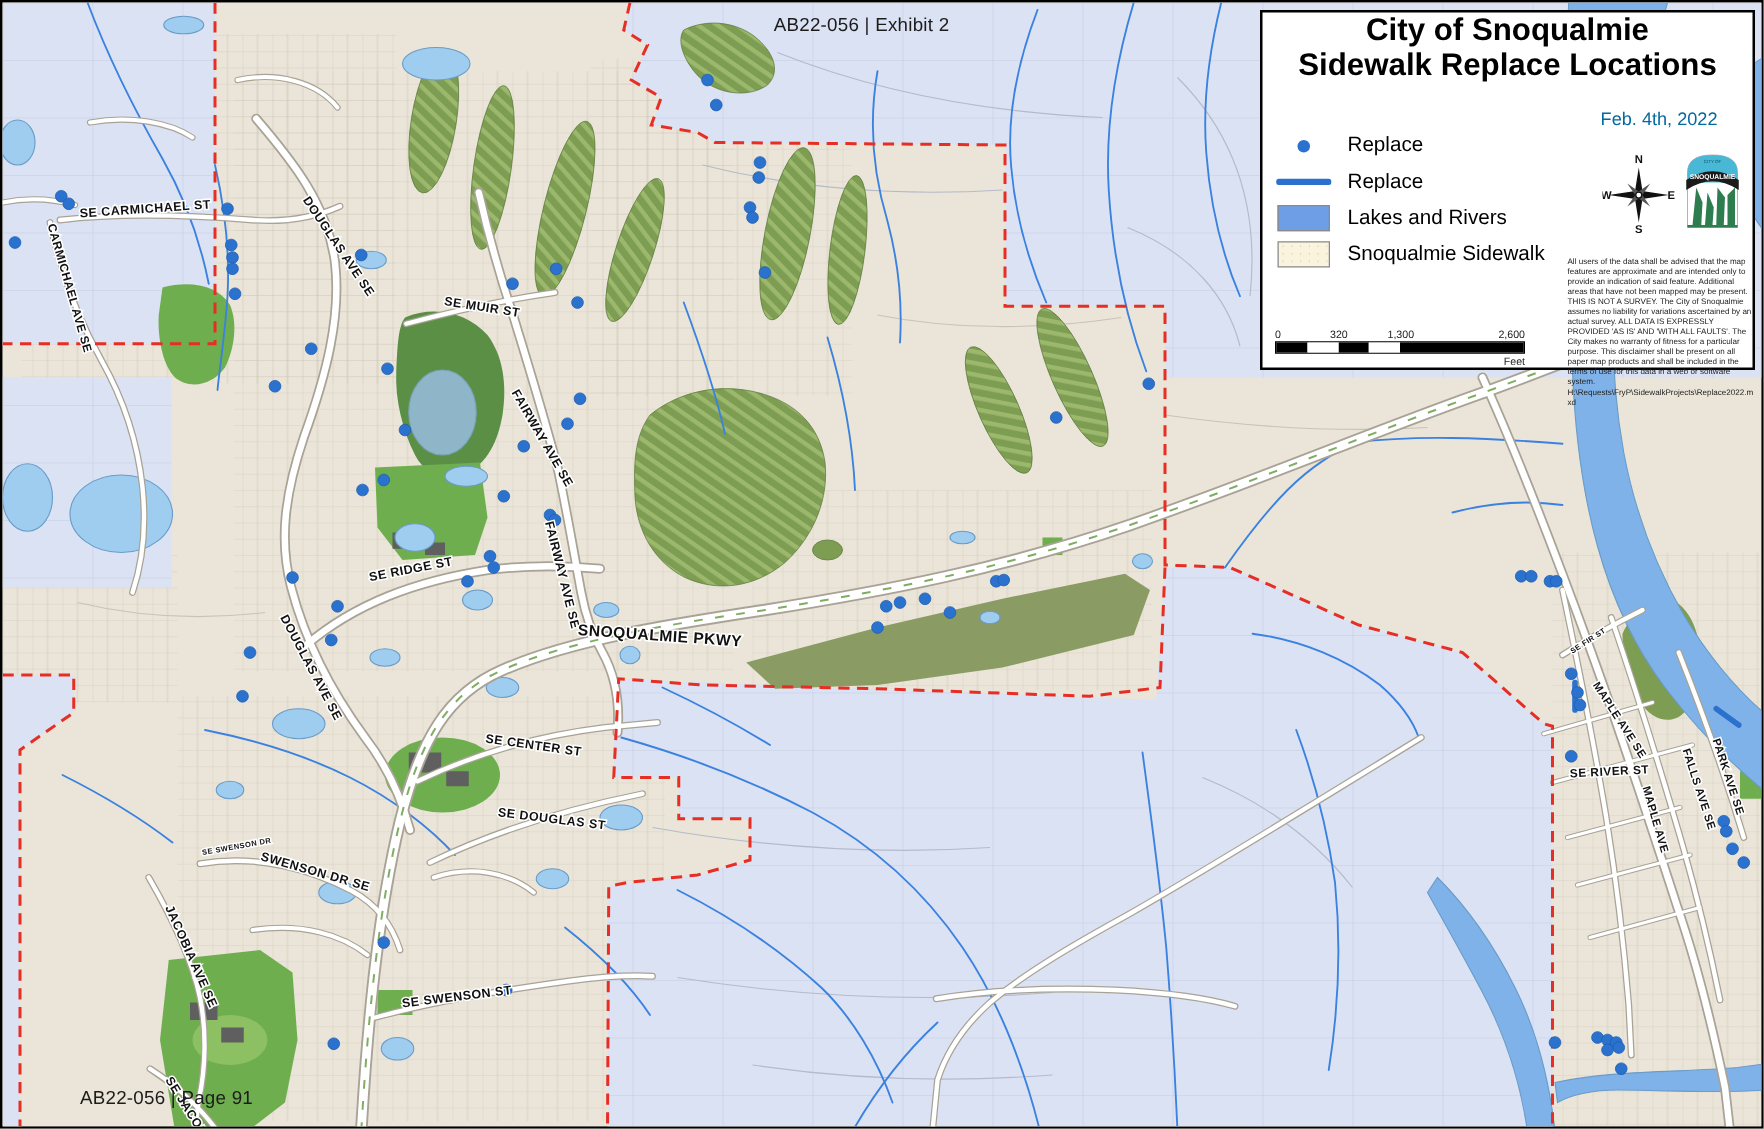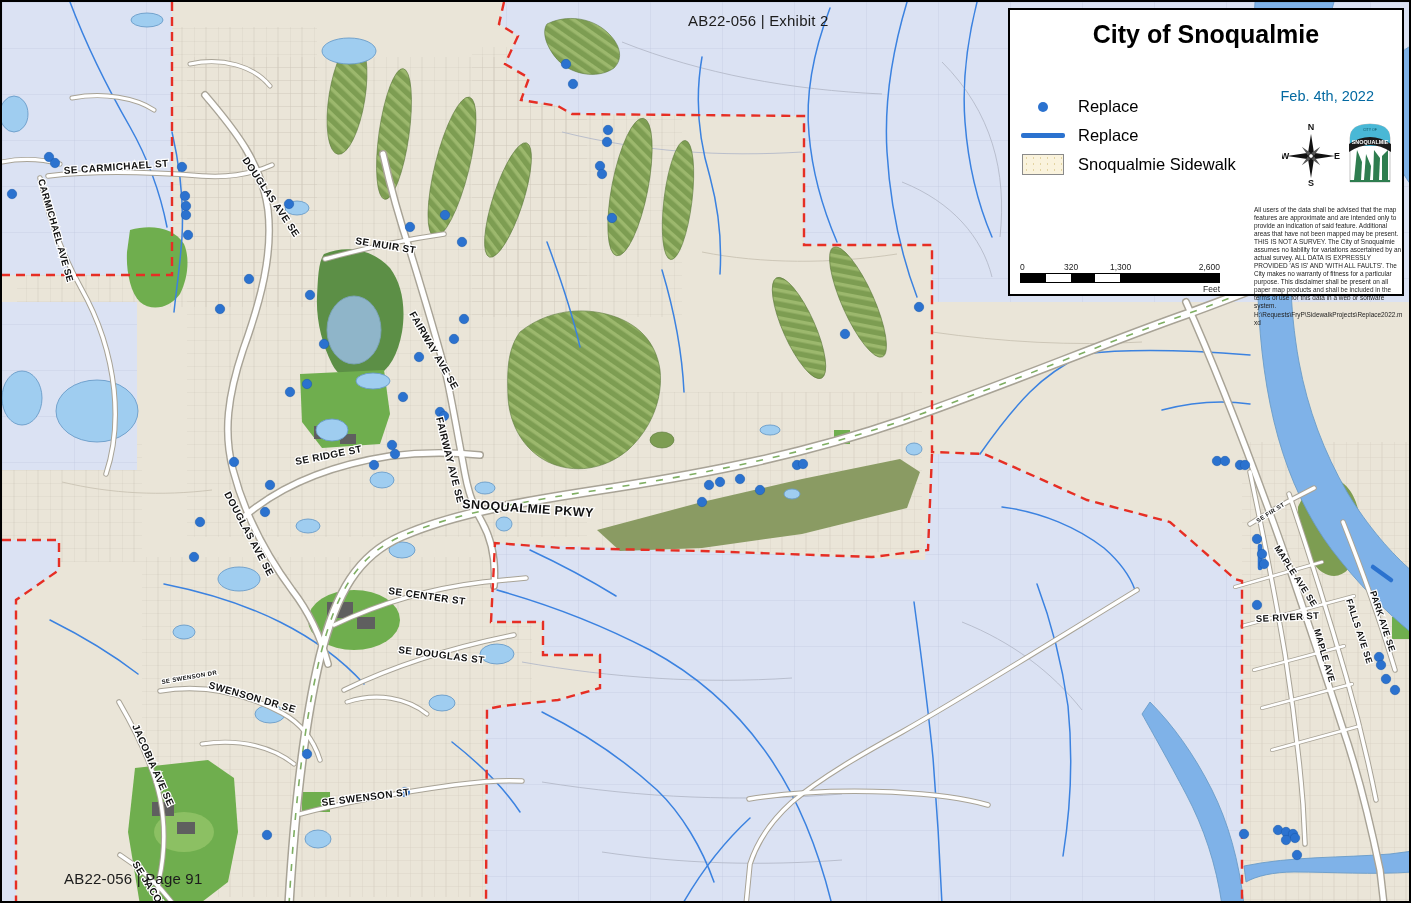--- a/index.html
+++ b/index.html
@@ -2,23 +2,23 @@
 <html><head>
 <meta charset="utf-8">
 <style>
   html,body{margin:0;padding:0;background:#fff;}
   body{font-family:"Liberation Sans",sans-serif;}
   #stage{position:relative;width:1411px;height:903px;overflow:hidden;background:#eae5d8;box-sizing:border-box;border:2px solid #000;}
   #mapsvg{position:absolute;left:0;top:0;}
   .abs-label{position:absolute;color:#1c1c1c;font-size:15px;letter-spacing:.2px;}
   
   #legend{position:absolute;left:1006px;top:6px;width:396px;height:288px;background:#ffffff;border:2px solid #000;box-sizing:border-box;}
-  #legend .title{ text-align:center;font-weight:bold;font-size:25px;line-height:1.12;margin-top:10px;color:#000;}
+  #legend .title{ text-align:center;font-weight:bold;font-size:25px;line-height:1.12;color:#000;}
   #legend .date{position:absolute;right:28px;top:78px;font-size:14.5px;color:#0369a1;}
-  .leg-items{position:absolute;left:10px;top:82px;text-align:center;}
+  .leg-items{position:absolute;left:10px;top:92px;text-align:center;}
   .leg-row{display:flex;align-items:center;height:29px;}
   .leg-sym{width:46px;display:flex;justify-content:center;align-items:center;flex:0 0 46px;}
   .leg-label{font-size:16.5px;color:#000;padding-left:12px;white-space:nowrap;}
   .leg-dot{width:10px;height:10px;border-radius:50%;background:#2b72cf;}
   .leg-line{width:44px;height:5px;background:#2b72cf;border-radius:2px;}
   .leg-dash{width:42px;height:20px;background:#fff;border:2.5px dashed #e62e24;box-sizing:border-box;}
   .leg-sw{width:42px;height:21px;border:1px solid #8a8a8a;box-sizing:border-box;}
   .leg-sw.blue{background:#6d9ee6;}
   .leg-sw.cream{background:#faf3dd;background-image:radial-gradient(#e3d4a2 14%,transparent 15%);background-size:7px 6px;}
   .leg-sw.lav{background:#dbe2f3;}
@@ -386,41 +386,48 @@
         <text transform="translate(130,862) rotate(58)" font-size="10" fill="#111" stroke="#ffffff" stroke-width="2.4" paint-order="stroke" letter-spacing="0.4">SE JACOBIA ST</text>
         <text transform="translate(1256,521) rotate(-33)" font-size="6" fill="#111" stroke="#ffffff" stroke-width="2.4" paint-order="stroke" letter-spacing="0.4">SE FIR ST</text>
         <text transform="translate(1272,546) rotate(57)" font-size="9" fill="#111" stroke="#ffffff" stroke-width="2.4" paint-order="stroke" letter-spacing="0.4">MAPLE AVE SE</text>
         <text transform="translate(1254,620) rotate(-3)" font-size="9.5" fill="#111" stroke="#ffffff" stroke-width="2.4" paint-order="stroke" letter-spacing="0.4">SE RIVER ST</text>
         <text transform="translate(1312,628) rotate(74)" font-size="9" fill="#111" stroke="#ffffff" stroke-width="2.4" paint-order="stroke" letter-spacing="0.4">MAPLE AVE</text>
         <text transform="translate(1344,598) rotate(72)" font-size="9" fill="#111" stroke="#ffffff" stroke-width="2.4" paint-order="stroke" letter-spacing="0.4">FALLS AVE SE</text>
         <text transform="translate(1368,590) rotate(72)" font-size="9" fill="#111" stroke="#ffffff" stroke-width="2.4" paint-order="stroke" letter-spacing="0.4">PARK AVE SE</text>
       </g>
 </svg>
 
-<div class="abs-label" style="left:686px;top:10px;">AB22-056 | Exhibit 2</div>
+<div class="abs-label" style="left:617px;top:10px;">AB22-056 | Exhibit 2</div>
 <div class="abs-label" style="left:62px;top:868px;">AB22-056 | Page 91</div>
 
 <div id="legend">
   <div class="title">
     <div>City of Snoqualmie</div>
+    <div>Sidewalk Replace Locations</div>
   </div>
   <div class="date">Feb. 4th, 2022</div>
 
   <div class="leg-items">
     <div class="leg-row">
       <span class="leg-sym">
             <span class="leg-dot"></span>
           </span>
       <span class="leg-label">Replace</span>
     </div>
     <div class="leg-row">
       <span class="leg-sym">
             <span class="leg-line"></span>
           </span>
       <span class="leg-label">Replace</span>
+    </div>
+    <div class="leg-row">
+      <span class="leg-sym">
+            <span class="leg-sw blue"></span>
+          </span>
+      <span class="leg-label">Lakes and Rivers</span>
     </div>
     <div class="leg-row">
       <span class="leg-sym">
             <span class="leg-sw cream"></span>
           </span>
       <span class="leg-label">Snoqualmie Sidewalk</span>
     </div>
   </div>
 
   <svg id="compass" width="58" height="66" viewBox="0 0 58 66">

